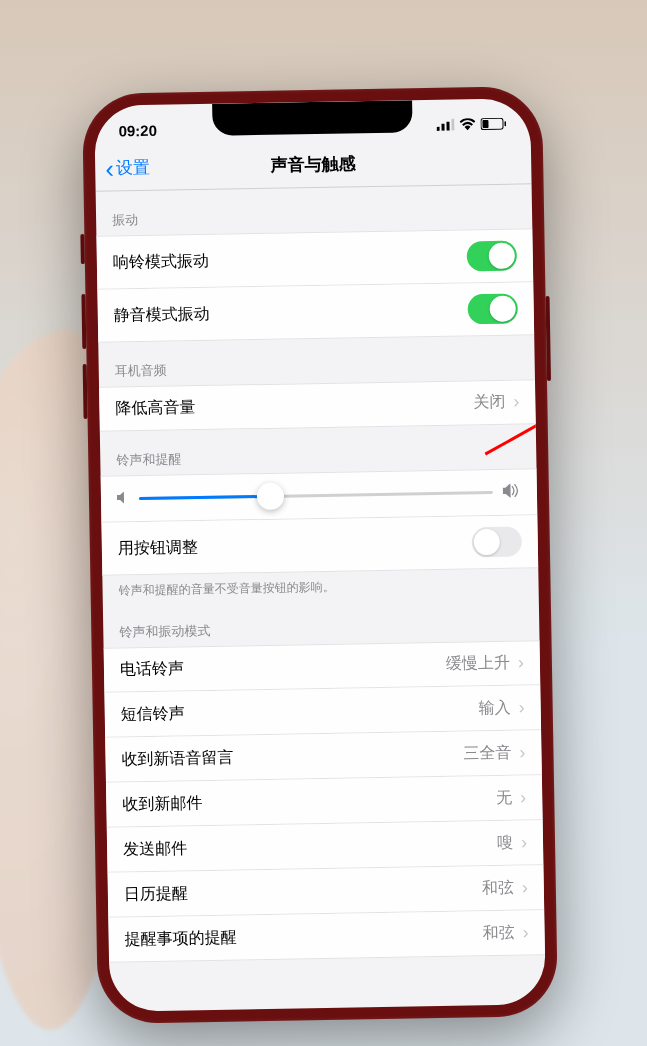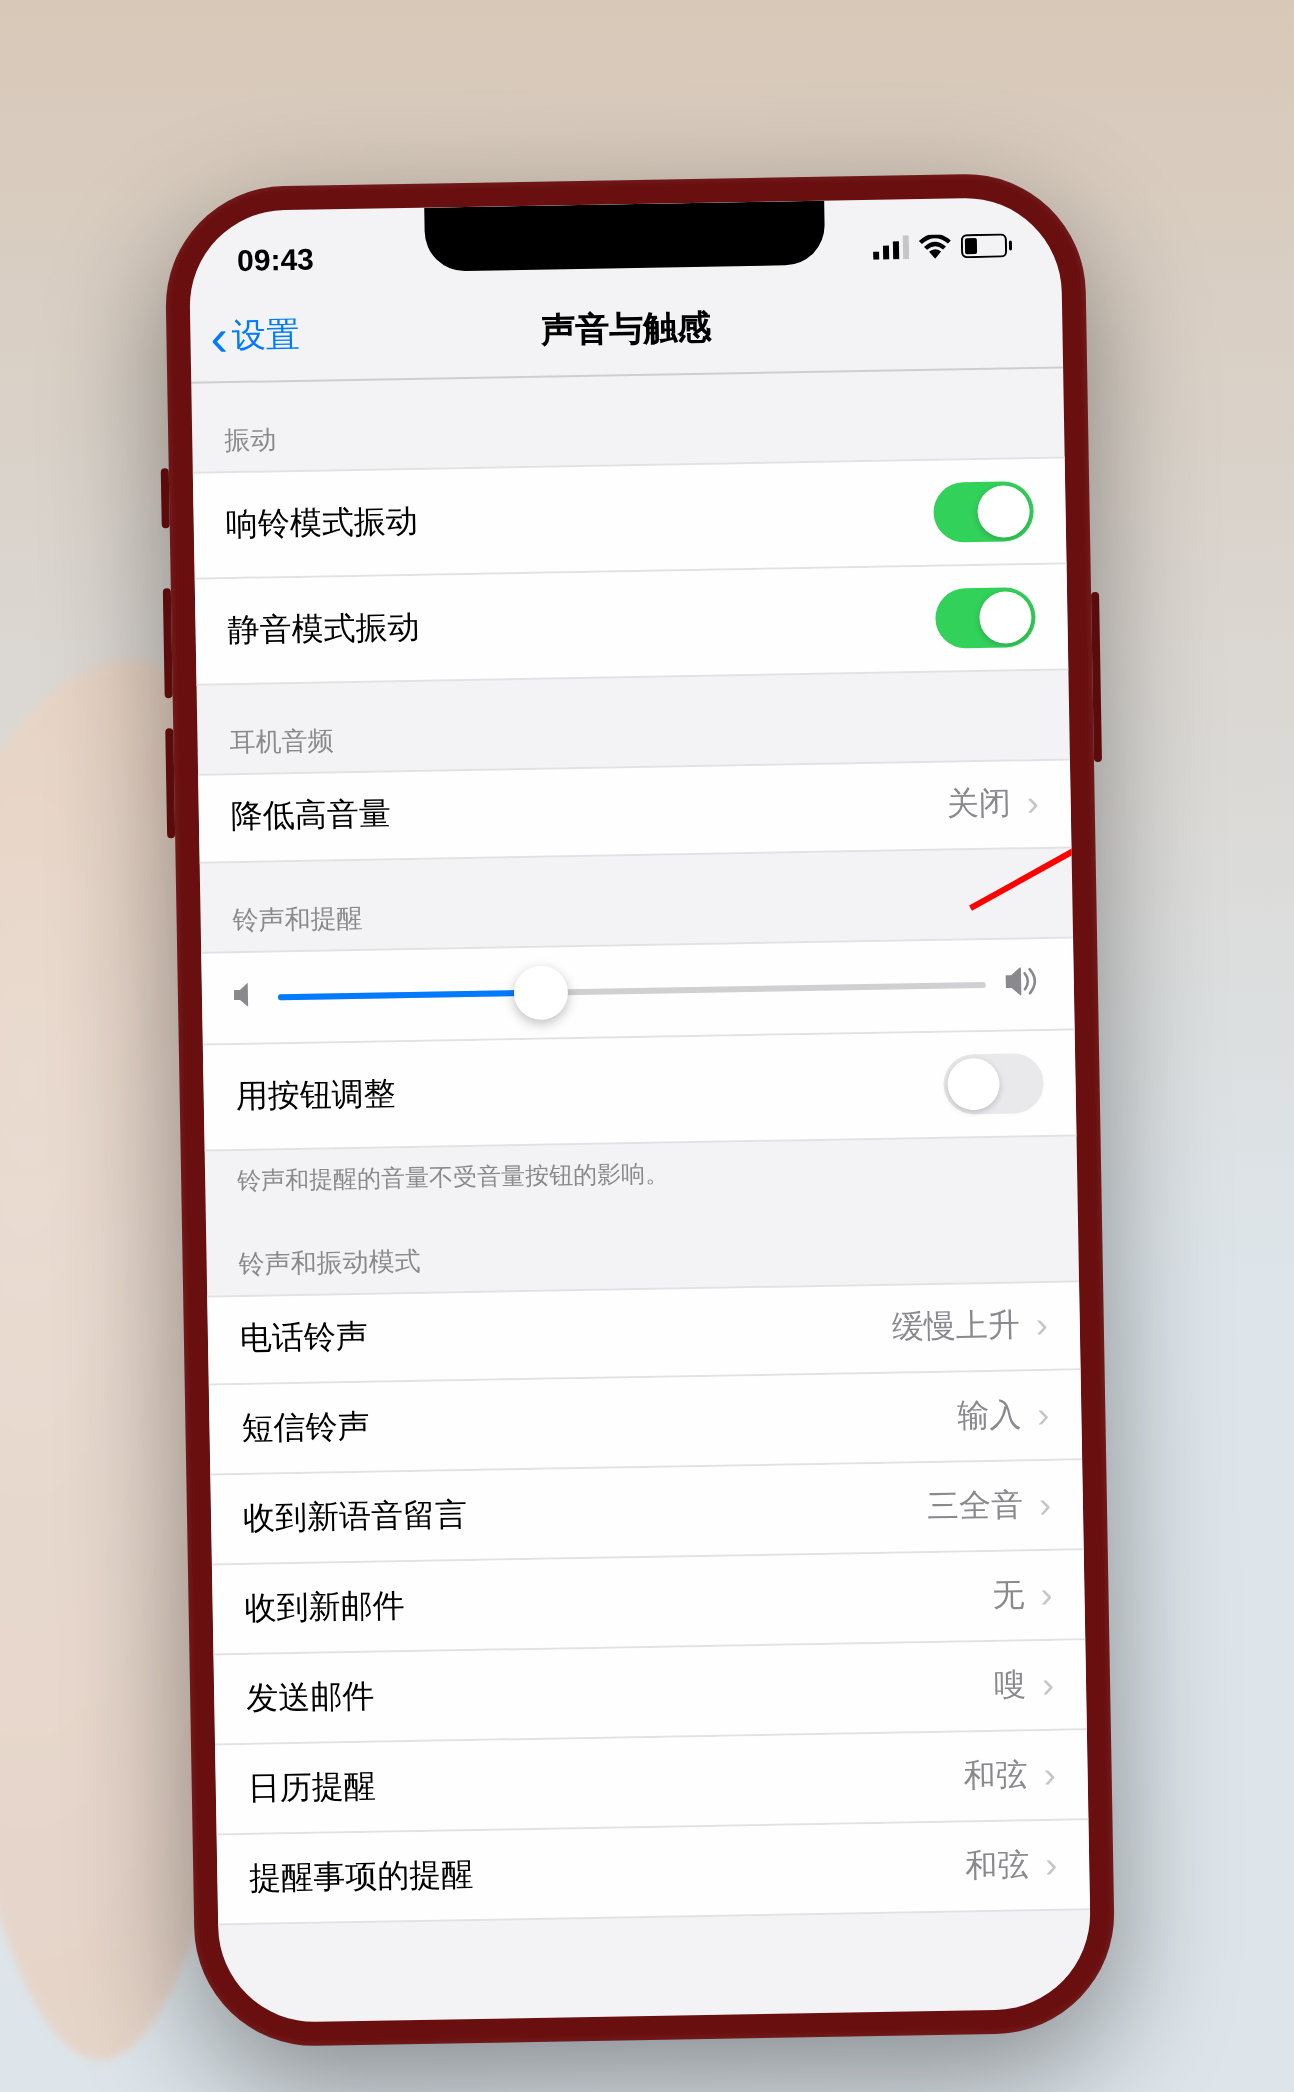--- a/index.html
+++ b/index.html
@@ -229,21 +229,21 @@
   <div class="phone">
     <div class="side-button btn-left-1"></div>
     <div class="side-button btn-left-2"></div>
     <div class="side-button btn-left-3"></div>
     <div class="side-button btn-right"></div>
 
     <div class="screen">
       <div class="notch"></div>
 
       <div class="status-bar">
-        <span>09:43</span>
+        <span>09:20</span>
         <div class="status-right">
           <span>
             <svg width="18" height="12" viewBox="0 0 18 12">
                 <rect x="0" y="8" width="3" height="4" fill="#000"></rect>
                 <rect x="5" y="5" width="3" height="7" fill="#000"></rect>
                 <rect x="10" y="3" width="3" height="9" fill="#000"></rect>
                 <rect x="15" y="0" width="3" height="12" fill="#c6c6c8"></rect>
               </svg>
           </span>
           <span>

